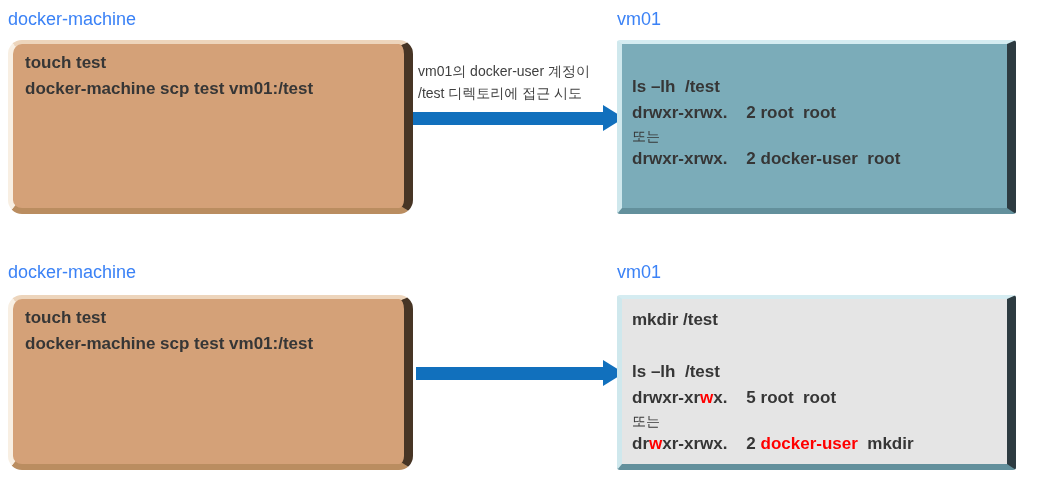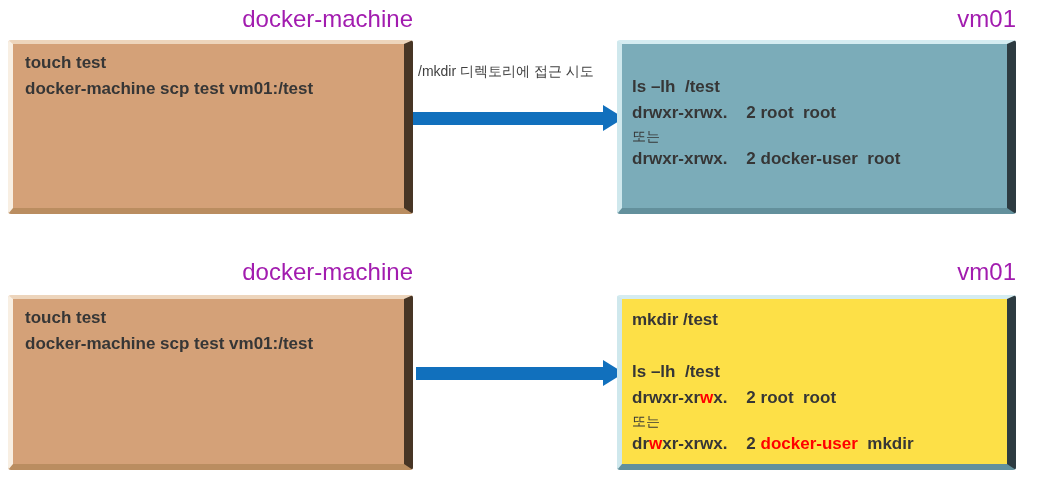--- a/index.html
+++ b/index.html
@@ -1,28 +1,28 @@
 <!DOCTYPE html>
 <html><head>
 <meta charset="utf-8">
 <style>
   html,body { margin:0; padding:0; background:#ffffff; }
   .canvas {
     position:relative; width:1038px; height:483px; background:#ffffff;
     font-family:"Liberation Sans", sans-serif; overflow:hidden;
   }
   .title {
-    position:absolute; text-align:right; font-size:24px; line-height:30px;
-    color:#a21caf; font-weight:400;
+    position:absolute; text-align:left; font-size:18px; line-height:30px;
+    color:#3b82f6; font-weight:400;
   }
   .box {
     position:absolute; box-sizing:border-box;
     border-style:solid; border-radius:3px;
   }
-  .box.tan  { border-width:4px 9px 6px 5px; border-color:#EDD5BC #473525 #BA8D60 #F8EFE3; }
+  .box.tan  { border-width:4px 9px 6px 5px; border-color:#EDD5BC #473525 #BA8D60 #F8EFE3;border-radius:14px; }
   .box.teal { border-width:4px 9px 6px 5px; border-color:#D5ECF1 #2D3B41 #63909C #CFE8ED;padding-left:10px; }
   .line {
     white-space:pre; font-weight:bold; font-size:17px; line-height:26px;
     color:#363636;
   }
   .line.small { font-size:14px; line-height:20px; font-weight:400; }
   .line.spacer { height:26px; }
   .arrow-label {
     position:absolute; font-size:14px; line-height:22px; color:#3F3F3F;
   }
@@ -56,21 +56,22 @@
 
   <div class="title title-r1-left">docker-machine</div>
   <div class="title title-r1-right">vm01</div>
 
   <div class="box tan box-r1-left" style="background-color: rgb(212, 161, 120);">
     <div class="line">touch test</div>
     <div class="line">docker-machine scp test vm01:/test</div>
   </div>
 
   <div class="arrow-label label-r1">
-    <div>/mkdir 디렉토리에 접근 시도</div>
+    <div>vm01의 docker-user 계정이</div>
+    <div>/test 디렉토리에 접근 시도</div>
   </div>
 
   <div>
     <div class="arrow-shaft shaft-r1" style="background-color: rgb(17, 112, 189);"></div>
     <div class="arrow-head head-r1" style="border-left-color: rgb(17, 112, 189);"></div>
   </div>
 
   <div class="box teal box-r1-right" style="background-color: rgb(123, 172, 185);">
     <div class="line">ls –lh  /test</div>
     <div class="line">drwxr-xrwx.    2 root  root</div>
@@ -84,22 +85,22 @@
   <div class="box tan box-r2-left" style="background-color: rgb(212, 161, 120);">
     <div class="line">touch test</div>
     <div class="line">docker-machine scp test vm01:/test</div>
   </div>
 
   <div>
     <div class="arrow-shaft shaft-r2" style="background-color: rgb(17, 112, 189);"></div>
     <div class="arrow-head head-r2" style="border-left-color: rgb(17, 112, 189);"></div>
   </div>
 
-  <div class="box teal box-r2-right" style="background-color: #fde047;">
+  <div class="box teal box-r2-right" style="background-color: #e5e5e5;">
     <div class="line">mkdir /test</div>
     <div class="line spacer"></div>
     <div class="line">ls –lh  /test</div>
-    <div class="line"><span>drwxr-xr</span><span style="color: rgb(255, 0, 0);">w</span><span>x.    2 root  root</span></div>
+    <div class="line"><span>drwxr-xr</span><span style="color: rgb(255, 0, 0);">w</span><span>x.    5 root  root</span></div>
     <div class="line small">또는</div>
     <div class="line"><span>dr</span><span style="color: rgb(255, 0, 0);">w</span><span>xr-xrwx.    2 </span><span style="color: rgb(255, 0, 0); text-align: center;">docker-user</span><span>  mkdir</span></div>
   </div>
 
 </div>
 
 </body></html>

